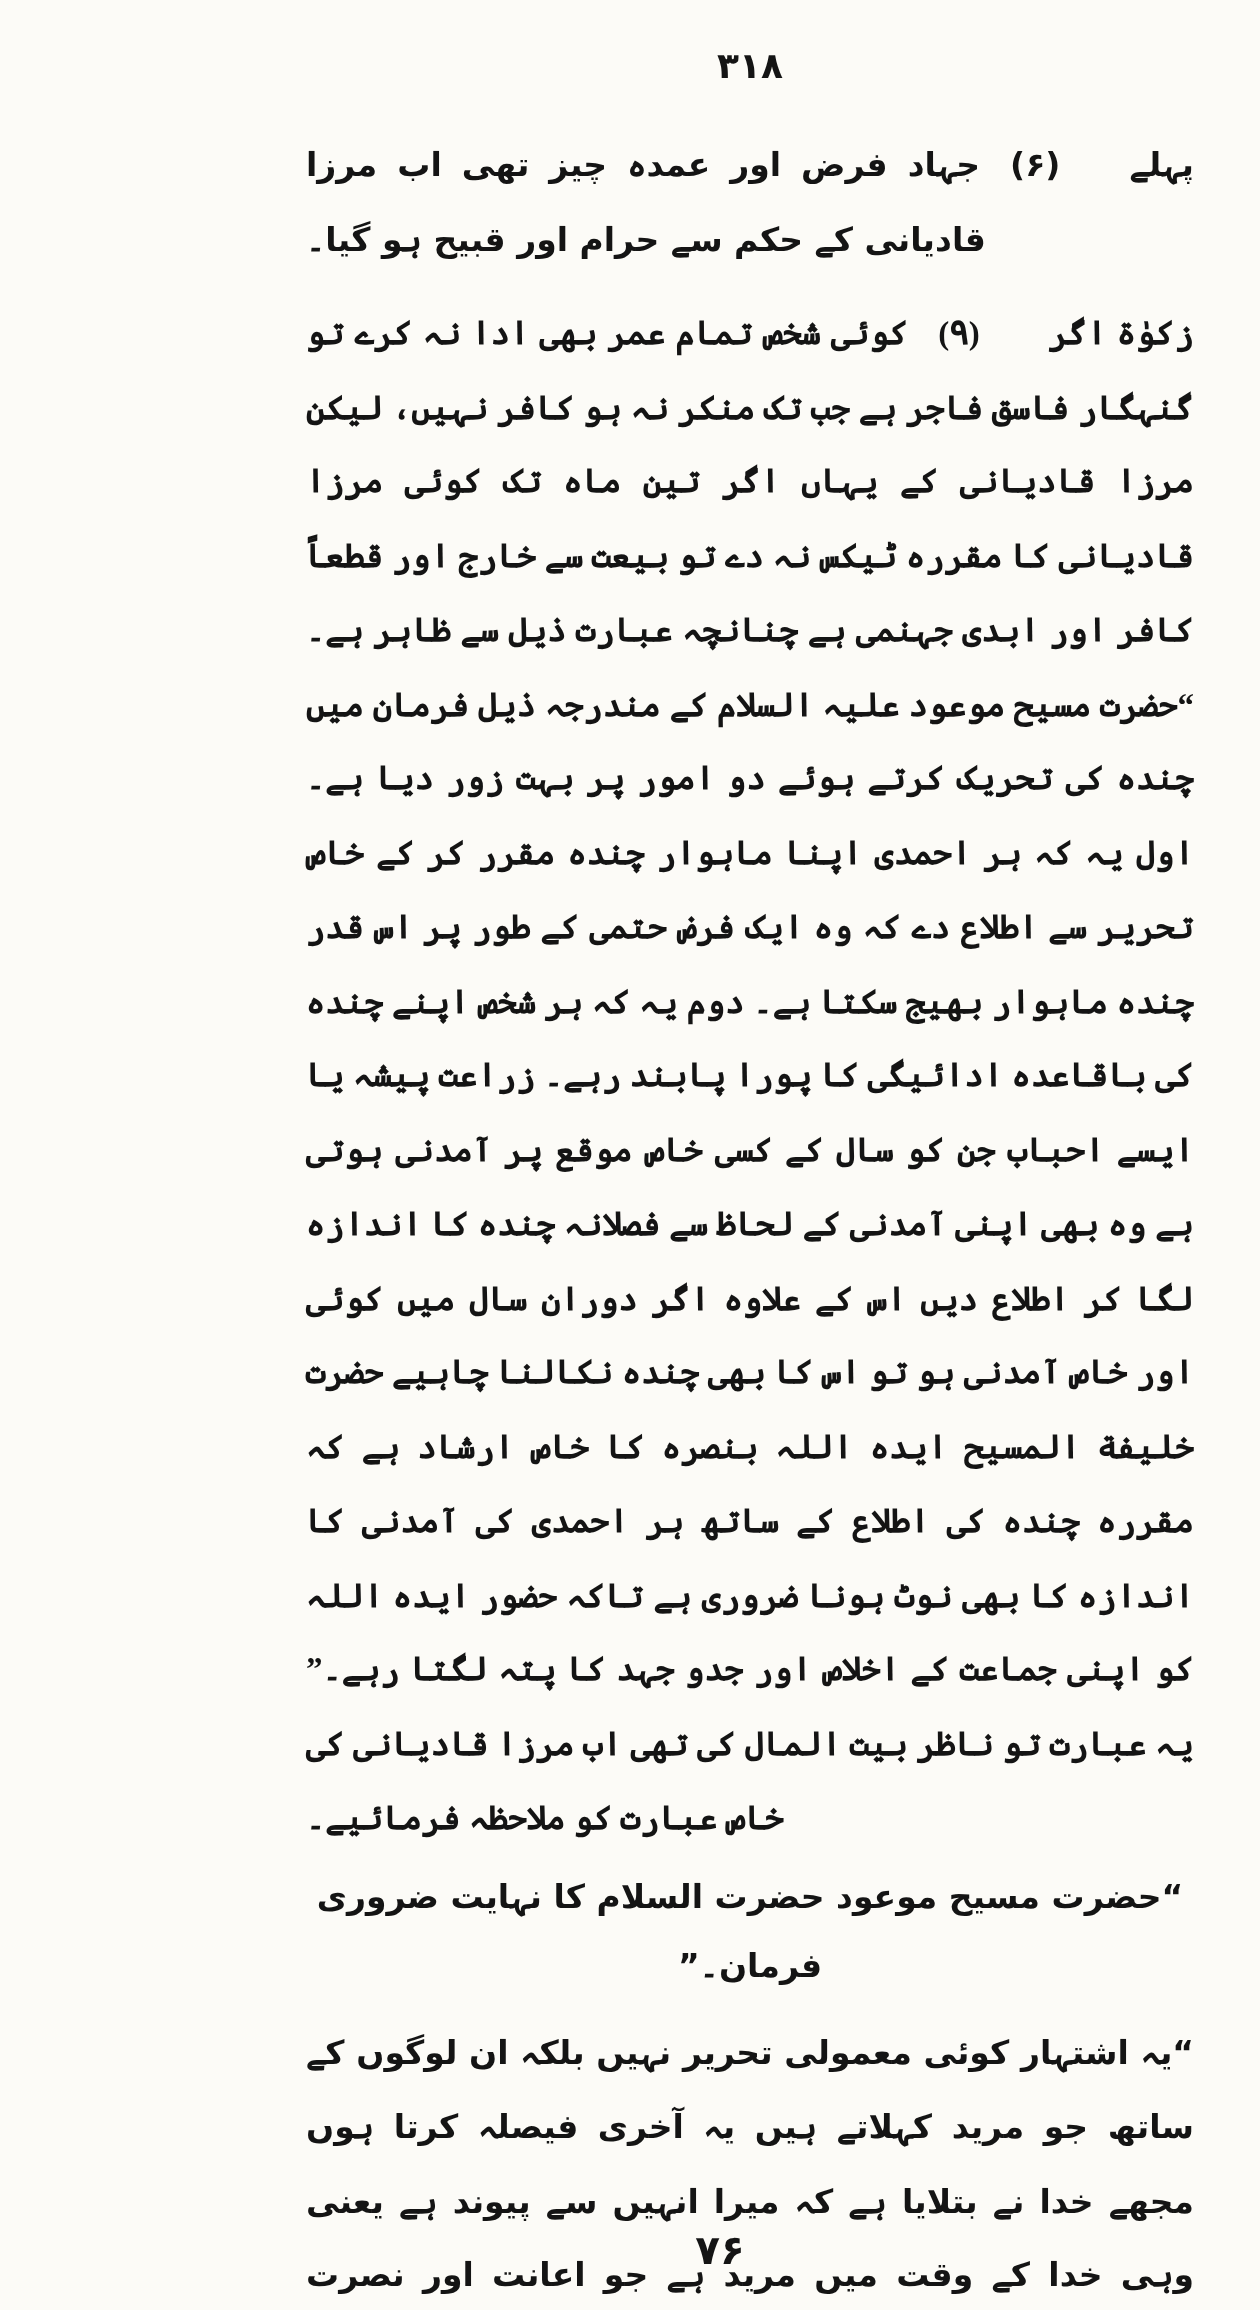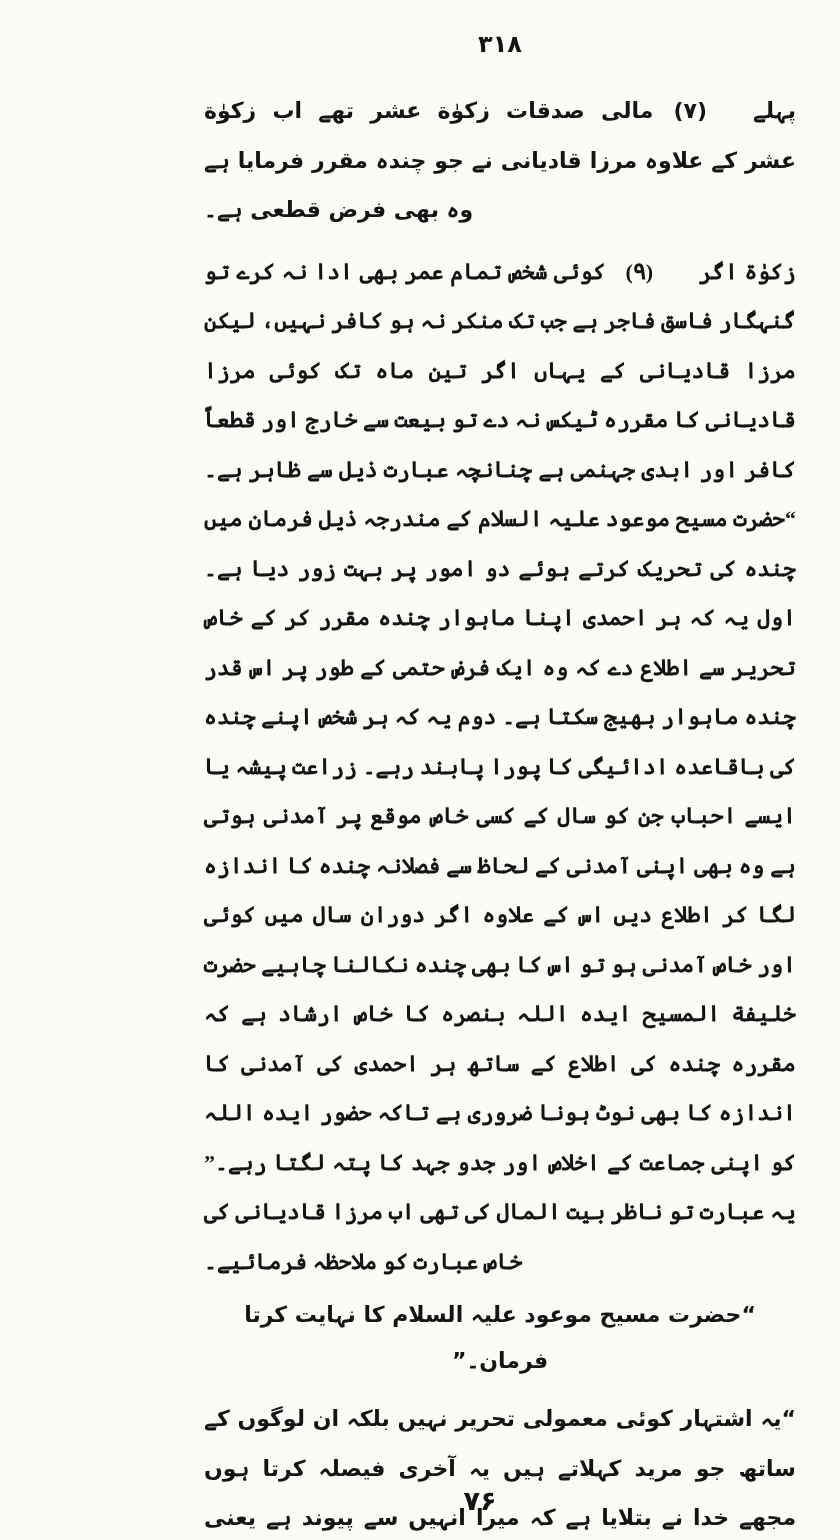--- a/index.html
+++ b/index.html
@@ -69,31 +69,31 @@
   </style>
 </head>
 <body>
 
 <div class="page">
 
   <div class="page-number-top">۳۱۸</div>
 
   <div class="textblock">
 
+    <p class="para">
+      <span>پہلے</span><span class="item-num">(۶)</span><span>جہاد فرض اور عمدہ چیز تھی اب مرزا قادیانی کے حکم سے حرام اور قبیح ہو گیا۔</span>
+    </p>
 
-    <p class="para">
-      <span>پہلے</span><span class="item-num">(۷)</span><span>مالی صدقات زکوٰة عشر تھے اب زکوٰة عشر کے علاوہ مرزا قادیانی نے جو چندہ مقرر فرمایا ہے وہ بھی فرض قطعی ہے۔</span>
-    </p>
 
 
     <p class="para big">
       <span>زکوٰة اگر</span><span class="item-num">(۹)</span><span>کوئی شخص تمام عمر بھی ادا نہ کرے تو گنہگار فاسق فاجر ہے جب تک منکر نہ ہو کافر نہیں، لیکن مرزا قادیانی کے یہاں اگر تین ماہ تک کوئی مرزا قادیانی کا مقررہ ٹیکس نہ دے تو بیعت سے خارج اور قطعاً کافر اور ابدی جہنمی ہے چنانچہ عبارت ذیل سے ظاہر ہے۔ “حضرت مسیح موعود علیہ السلام کے مندرجہ ذیل فرمان میں چندہ کی تحریک کرتے ہوئے دو امور پر بہت زور دیا ہے۔ اول یہ کہ ہر احمدی اپنا ماہوار چندہ مقرر کر کے خاص تحریر سے اطلاع دے کہ وہ ایک فرض حتمی کے طور پر اس قدر چندہ ماہوار بھیج سکتا ہے۔ دوم یہ کہ ہر شخص اپنے چندہ کی باقاعدہ ادائیگی کا پورا پابند رہے۔ زراعت پیشہ یا ایسے احباب جن کو سال کے کسی خاص موقع پر آمدنی ہوتی ہے وہ بھی اپنی آمدنی کے لحاظ سے فصلانہ چندہ کا اندازہ لگا کر اطلاع دیں اس کے علاوہ اگر دوران سال میں کوئی اور خاص آمدنی ہو تو اس کا بھی چندہ نکالنا چاہیے حضرت خلیفة المسیح ایدہ اللہ بنصرہ کا خاص ارشاد ہے کہ مقررہ چندہ کی اطلاع کے ساتھ ہر احمدی کی آمدنی کا اندازہ کا بھی نوٹ ہونا ضروری ہے تاکہ حضور ایدہ اللہ کو اپنی جماعت کے اخلاص اور جدو جہد کا پتہ لگتا رہے۔” یہ عبارت تو ناظر بیت المال کی تھی اب مرزا قادیانی کی خاص عبارت کو ملاحظہ فرمائیے۔</span>
     </p>
 
-    <p class="farman-heading">“حضرت مسیح موعود علیہ السلام کا نہایت کرتا فرمان۔”</p>
+    <p class="farman-heading">“حضرت مسیح موعود حضرت السلام کا نہایت ضروری فرمان۔”</p>
 
     <p class="para">“یہ اشتہار کوئی معمولی تحریر نہیں بلکہ ان لوگوں کے ساتھ جو مرید کہلاتے ہیں یہ آخری فیصلہ کرتا ہوں مجھے خدا نے بتلایا ہے کہ میرا انہیں سے پیوند ہے یعنی وہی خدا کے وقت میں مرید ہے جو اعانت اور نصرت میں مشغول ہیں مگر بہتیرے ایسے ہیں کہ گویا خدائے تعالیٰ کو دھوکا دینا چاہتے ہیں سو ہر شخص کو چاہیے کہ اس نئے انتظام کے بعد نئے سرے سے عہد کر کے اپنی خاص تحریر سے اطلاع دے کہ وہ ایک فرض حتمی کے طور پر اس قدر چندہ ماہواری بھیج سکتا ہے مگر چاہیے کہ فضول گوئی اور دروغ کا برتاؤ نہ کرے، ہر ایک</p>
 
   </div>
 
   <div class="page-number-bottom">۷۶</div>
 
 </div>
 
 </body></html>

